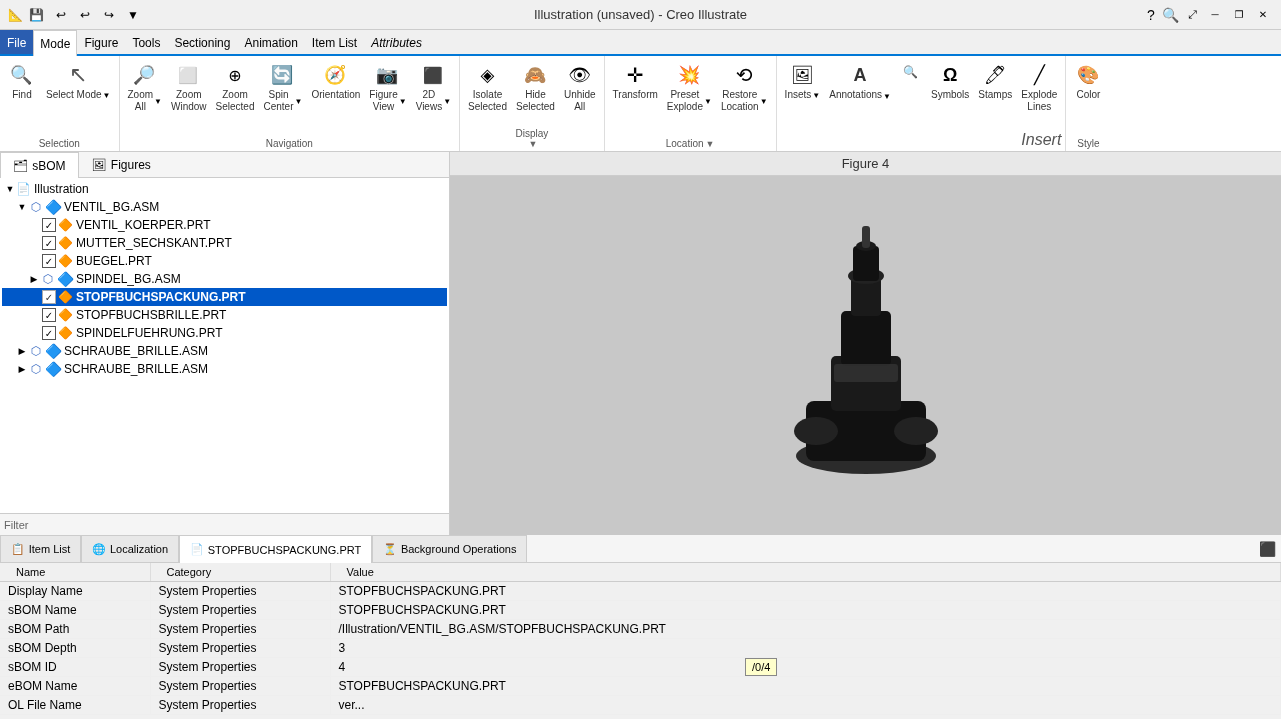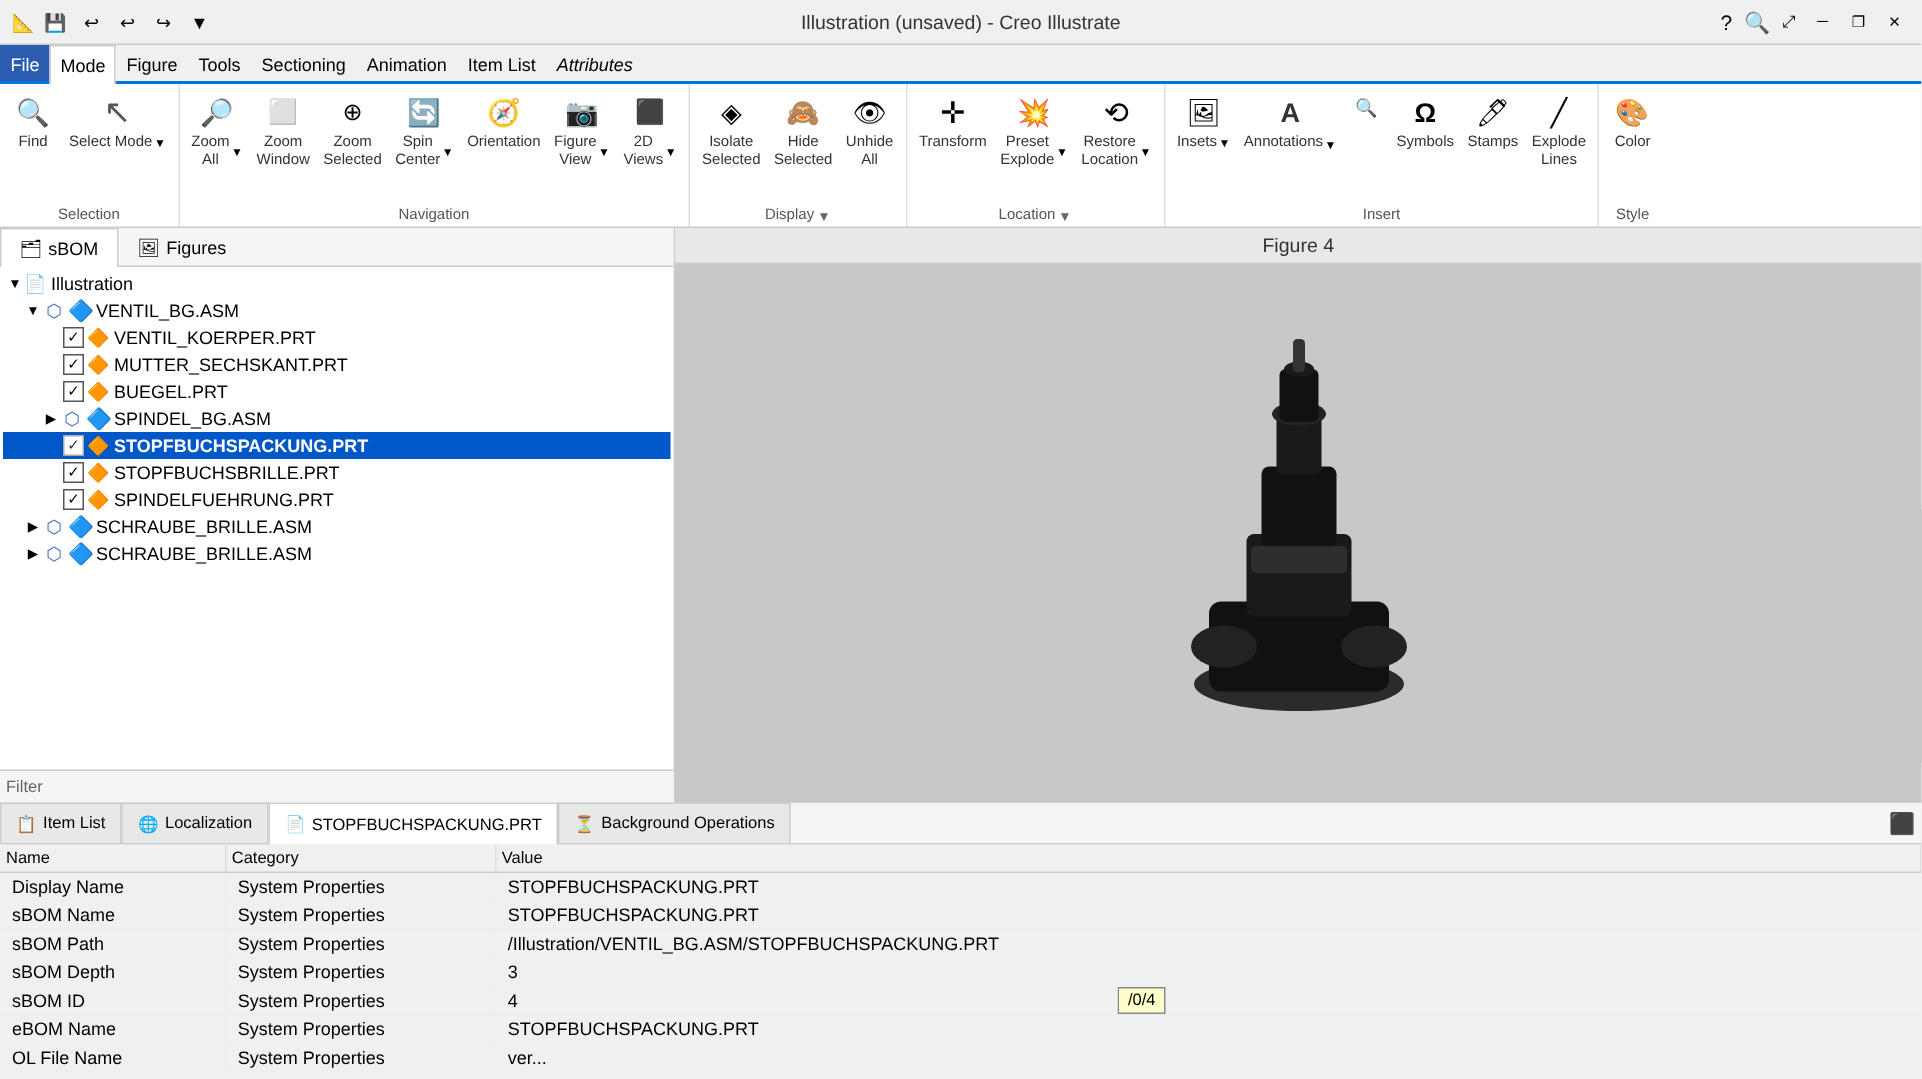--- a/index.html
+++ b/index.html
@@ -32,21 +32,21 @@
     .filter-bar { height: 22px; border-top: 1px solid #ccc; background: #f5f5f5; display: flex; align-items: center; padding: 0 4px; font-size: 11px; color: #666; }
 
     
     .viewport { flex: 1; background: #c8c8c8; position: relative; display: flex; flex-direction: column; }
     .figure-label { text-align: center; font-size: 13px; color: #333; padding: 4px; background: #e8e8e8; border-bottom: 1px solid #ccc; }
     .viewport-canvas { flex: 1; display: flex; align-items: center; justify-content: center; background: #c8c8c8; }
     .bottom-tabs { display: flex; background: #f5f5f5; border-bottom: 1px solid #ccc; height: 28px; align-items: stretch; }
     .bottom-tab { padding: 4px 10px; cursor: pointer; border: 1px solid #ccc; border-bottom: none; font-size: 11px; display: flex; align-items: center; gap: 4px; background: #e8e8e8; }
     .bottom-tab.active { background: white; border-bottom-color: white; margin-bottom: -1px; z-index: 1; }
     .bottom-table { width: 100%; border-collapse: collapse; font-size: 12px; }
-    .bottom-table th { background: #f0f0f0; padding: 3px 4px; text-align: left; border-bottom: 1px solid #ccc; border-right: 1px solid #ddd; font-weight: normal; font-size: 11px; }
+    .bottom-table th { background: #f0f0f0; padding: 3px 16px; text-align: left; border-bottom: 1px solid #ccc; border-right: 1px solid #ddd; font-weight: normal; font-size: 11px; }
     .bottom-table td { padding: 2px 8px; border-bottom: 1px solid #eee; border-right: 1px solid #eee; }
     .bottom-table tr.selected td { background: #0078d7; color: white; }
     .bottom-table-container { height: 175px; overflow-y: auto; }
 
     
     .bottom-section { display: flex; flex-direction: column; height: 220px; }
 
     
     .bottom-table-container::-webkit-scrollbar { width: 12px; }
     .bottom-table-container::-webkit-scrollbar-track { background: #f0f0f0; }
@@ -172,21 +172,21 @@
       </div>
       <div class="rbtn">
         <div class="ico" style="font-size:18px;">🙈</div>
         <div class="lbl">Hide<br>Selected</div>
       </div>
       <div class="rbtn">
         <div class="ico" style="font-size:18px;">👁</div>
         <div class="lbl">Unhide<br>All</div>
       </div>
     </div>
-    <div style="font-size:10px;color:#555;text-align:center;padding-top:2px;display:flex;align-items:center;justify-content:center;">
+    <div style="font-size:10px;color:#555;text-align:center;padding-top:2px;display:flex;align-items:center;justify-content:center;flex-direction:column;">
       <span>Display</span>
       <span class="section-expand-btn">▼</span>
     </div>
   </div>
 
   <div style="display:flex;flex-direction:column;border-right:1px solid #ddd;padding:2px 4px;">
     <div style="display:flex;align-items:flex-start;gap:1px;flex:1;">
       <div class="rbtn">
         <div class="ico" style="font-size:20px;">✛</div>
         <div class="lbl">Transform</div>
@@ -239,21 +239,21 @@
       </div>
       <div class="rbtn">
         <div class="ico" style="font-size:18px;">🖊</div>
         <div class="lbl">Stamps</div>
       </div>
       <div class="rbtn">
         <div class="ico" style="font-size:18px;">╱</div>
         <div class="lbl">Explode<br>Lines</div>
       </div>
     </div>
-    <div style="font-size:10px;color:#555;text-align:center;padding-top:2px;">Insert</div>
+    <div style="font-size:16px;color:#555;text-align:right;padding-top:2px;font-style:italic;">Insert</div>
   </div>
 
   <div style="display:flex;flex-direction:column;padding:2px 4px;">
     <div style="display:flex;align-items:flex-start;gap:1px;flex:1;">
       <div class="rbtn">
         <div class="ico" style="font-size:18px;">🎨</div>
         <div class="lbl">Color</div>
       </div>
     </div>
     <div style="font-size:10px;color:#555;text-align:center;padding-top:2px;">Style</div>

